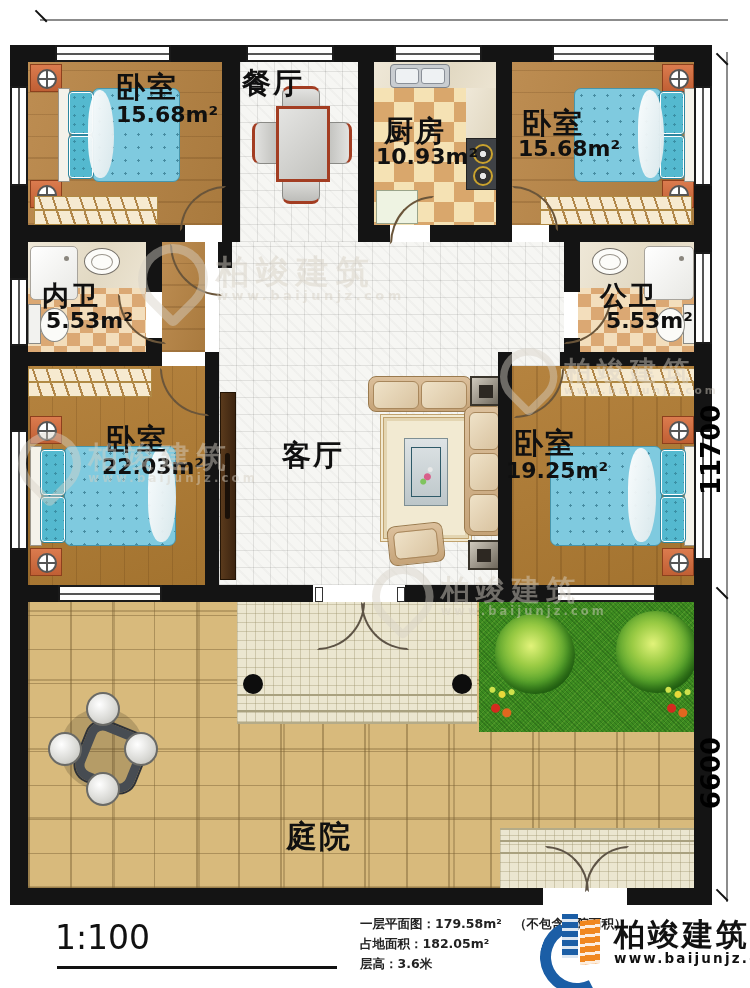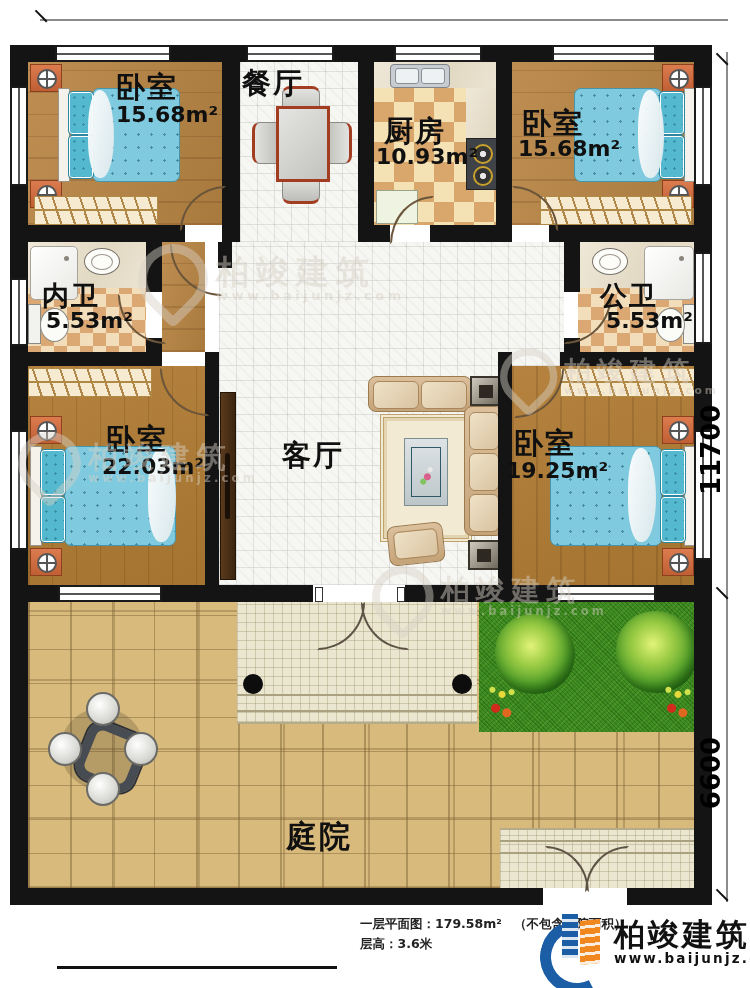--- a/index.html
+++ b/index.html
@@ -341,27 +341,31 @@
   </div>
   <div class="wm" style="left:372px;top:566px;transform:scale(.88);transform-origin:left top">
     <div class="swirl"></div>
     <div>
         <div class="t1">柏竣建筑</div>
         <div class="t2">www.baijunjz.com</div>
       </div>
   </div>
 
   <div class="abs" style="left:55px;top:918px;display:flex;align-items:baseline;z-index:30">
+    <span class="title-scale">1:100</span>
   </div>
   <div class="abs" style="left:57px;top:966px;width:280px;height:3px;background:#111;z-index:30"></div>
 
   <div class="abs" style="left:360px;top:914px;z-index:29">
     <div class="stats-line">
       <span>一层平面图：</span><span>179.58m²</span>
       <span style="margin-left:8px">（不包含庭院面积）</span>
+    </div>
+    <div class="stats-line">
+      <span>占地面积：</span><span>182.05m²</span>
     </div>
     <div class="stats-line">
       <span>层高：</span><span>3.6米</span>
     </div>
   </div>
 
   <div class="abs" style="left:538px;top:906px;display:flex;align-items:center;gap:6px;z-index:31">
     <div class="abs" style="position:relative;width:70px;height:72px;flex:none">
       <div class="abs" style="left:2px;top:14px;width:52px;height:52px;border:11px solid #1b5ea6;border-top-color:transparent;border-right-color:transparent;border-radius:50%;transform:rotate(18deg)"></div>
       <div class="abs" style="left:24px;top:8px;width:16px;height:44px;background:#1b5ea6;background-image:repeating-linear-gradient(0deg,rgba(255,255,255,.85) 0 3px,transparent 3px 9px)"></div>

